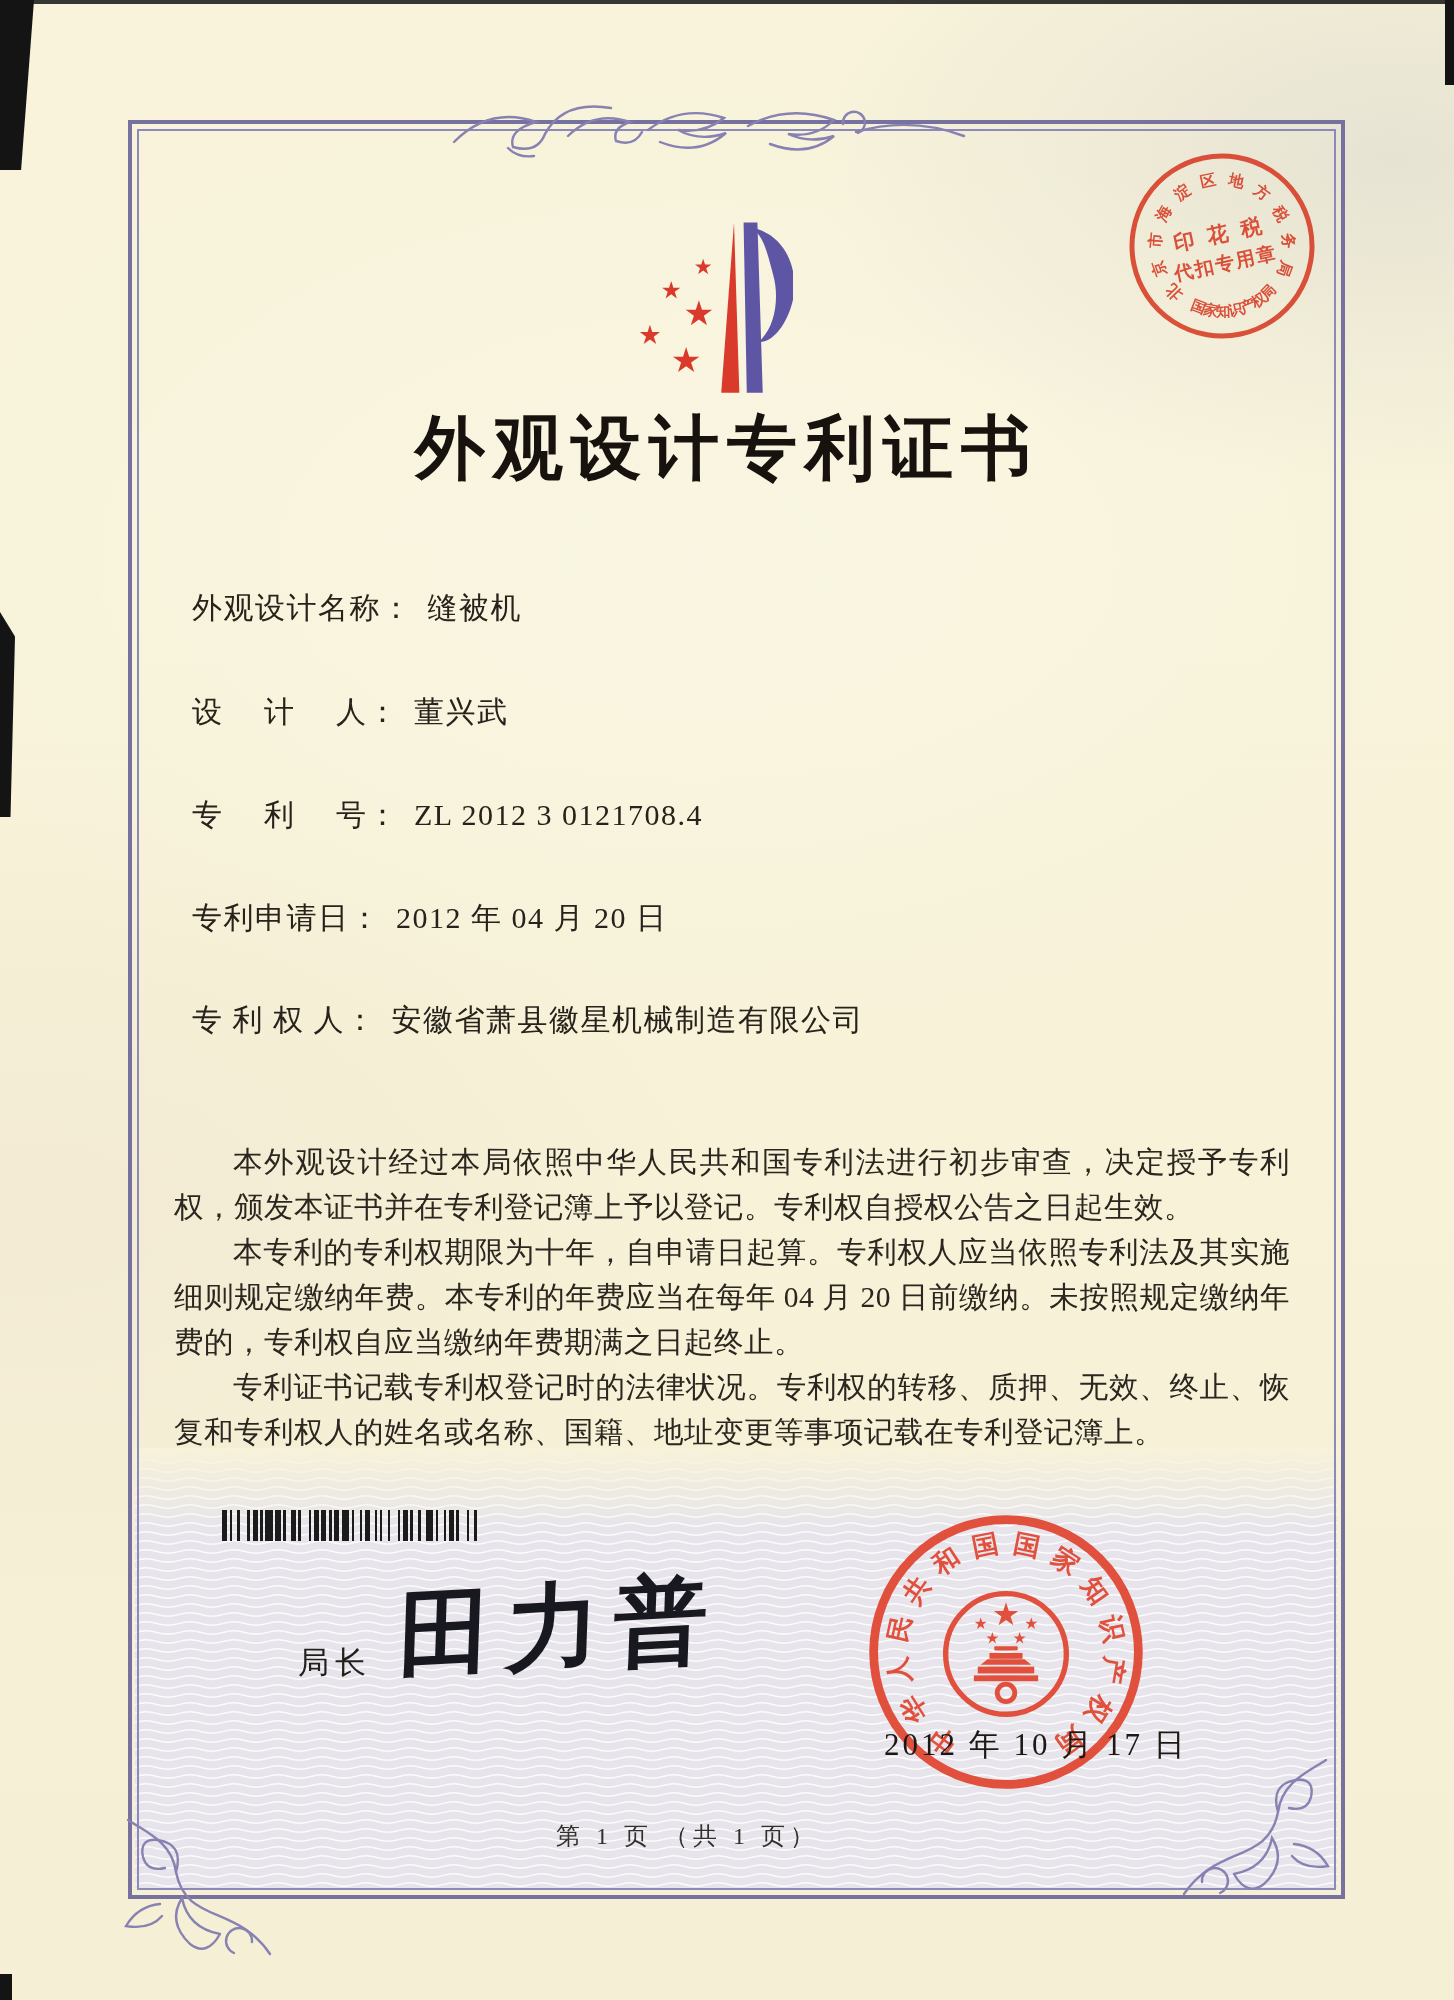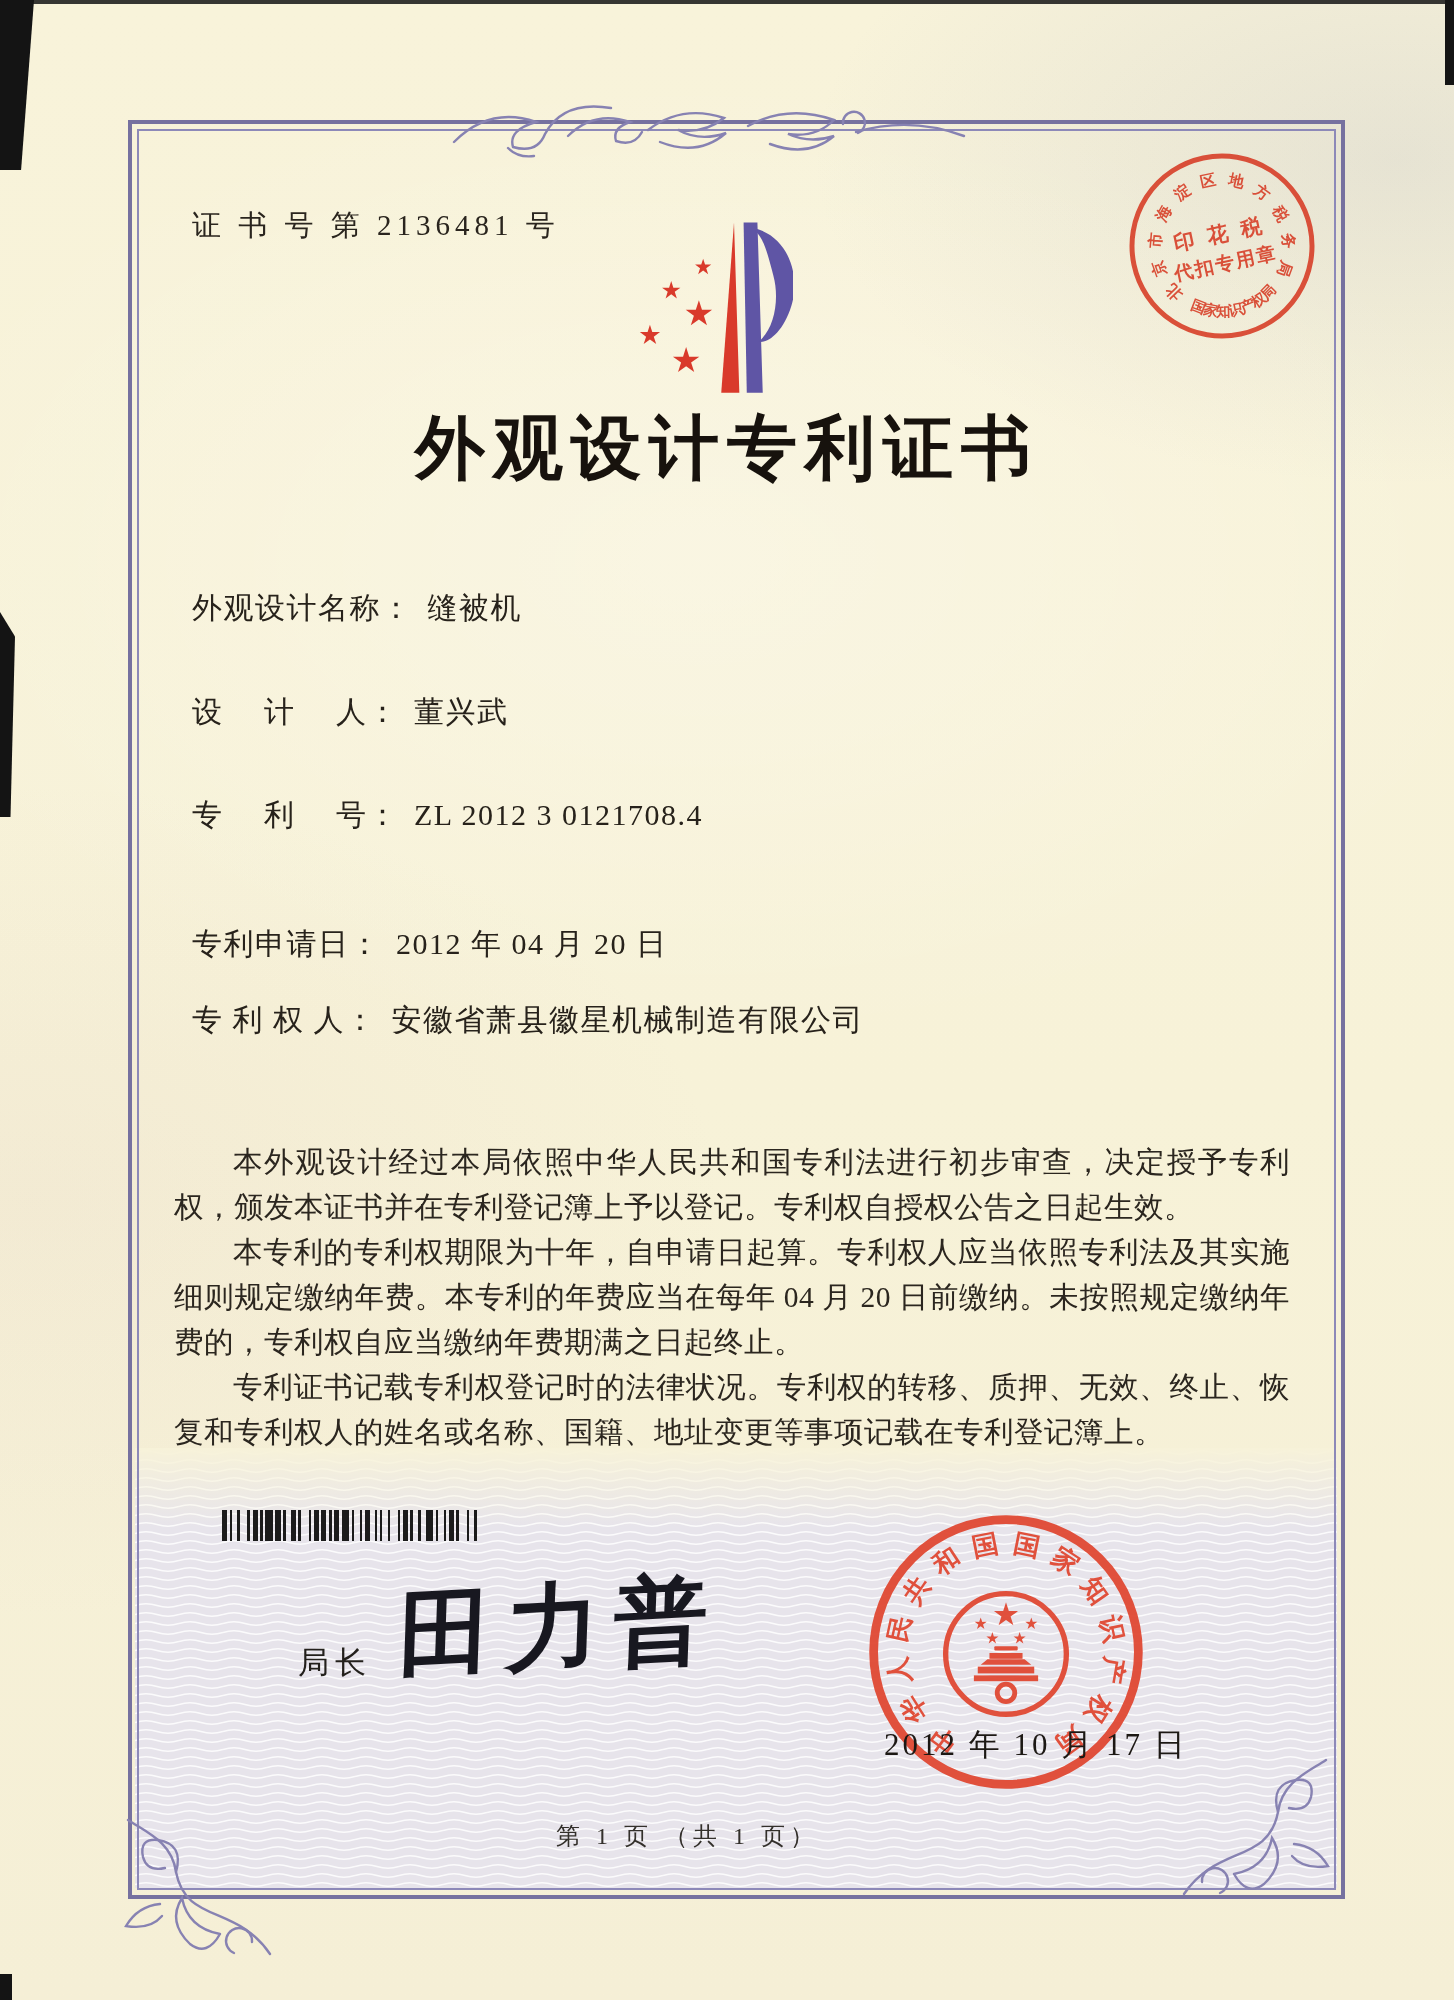--- a/index.html
+++ b/index.html
@@ -33,21 +33,21 @@
   .orn-br{left:1176px;top:1752px;}
   .orn-bl{left:118px;top:1812px;transform:scaleX(-1);}
   
   .cert-no{position:absolute;left:192px;top:206px;font-size:29px;letter-spacing:5px;color:#2a251e;}
   .logo{position:absolute;left:625px;top:180px;}
   .tax-stamp{position:absolute;left:1122px;top:146px;transform:rotate(-12deg);opacity:.92;}
   .title{position:absolute;left:0;top:402px;width:1454px;text-align:center;
     font-size:70px;font-weight:bold;letter-spacing:8px;color:#17120d;}
   
   .field{position:absolute;left:192px;font-size:30px;letter-spacing:1.5px;white-space:nowrap;color:#27221b;}
-  .f0{top:588px;} .f1{top:692px;} .f2{top:795px;text-align:center;} .f3{top:924px;} .f4{top:1000px;} .f5{top:1102px;}
+  .f0{top:588px;} .f1{top:692px;} .f2{top:795px;text-align:center;} .f3{top:898px;} .f4{top:1000px;} .f5{top:1102px;}
   .field .lbl{display:inline-block;}
   .field .val{display:inline-block;margin-left:6px;}
   
   .body-text{position:absolute;left:174px;top:1140px;width:1116px;}
   .body-text p{margin:0;font-size:29.5px;line-height:45px;text-align:justify;text-indent:2em;
     letter-spacing:.5px;color:#2b261f;}
   
   .barcode{position:absolute;left:222px;top:1510px;height:31px;display:flex;align-items:stretch;}
   .barcode span{display:block;height:100%;}
   .director{position:absolute;left:298px;top:1642px;font-size:31px;letter-spacing:6px;color:#23201c;}
@@ -113,21 +113,20 @@
   <svg class="ornament orn-bl" width="160" height="152" viewBox="0 0 160 152">
     <g stroke="#8782b2" stroke-width="2.4" fill="none" stroke-linecap="round">
       <path d="M8,142 C42,92 92,112 102,60 C106,30 132,20 150,8"></path>
       <path d="M102,60 q-8,-28 18,-32 q19,-2 15,17 q-4,15 -22,11"></path>
       <path d="M58,122 q32,-6 38,-36 q15,24 -8,46 q-17,13 -30,-10"></path>
       <path d="M26,130 a13,13 0 1 1 18,11"></path>
       <path d="M118,92 q22,2 34,22 q-24,4 -36,-10"></path>
     </g>
   </svg>
 
-  <div class="cert-no">证 书 号 第 2136481 号</div>
 
   <svg class="logo" width="168" height="232" viewBox="0 0 155 218">
     <polygon points="101,40 89,200 106,200" fill="#d93a2b"></polygon>
     <polygon points="110,40 123,40 128,200 113,200" fill="#5f55a5"></polygon>
     <path d="M123,46 C154,56 163,92 155,118 C147,144 132,154 124,152
              C139,140 144,112 138,90 C132,66 128,54 121,48 Z" fill="#5f55a5"></path>
     <g id="logoStars">
         <polygon points="72.0,74.0 73.8,79.5 79.6,79.5 74.9,82.9 76.7,88.5 72.0,85.1 67.3,88.5 69.1,82.9 64.4,79.5 70.2,79.5" fill="#d93a2b"></polygon>
         <polygon points="42.0,95.0 44.0,101.2 50.6,101.2 45.3,105.1 47.3,111.3 42.0,107.4 36.7,111.3 38.7,105.1 33.4,101.2 40.0,101.2" fill="#d93a2b"></polygon>
         <polygon points="68.0,113.0 70.9,122.0 80.4,122.0 72.7,127.5 75.6,136.5 68.0,131.0 60.4,136.5 63.3,127.5 55.6,122.0 65.1,122.0" fill="#d93a2b"></polygon>

